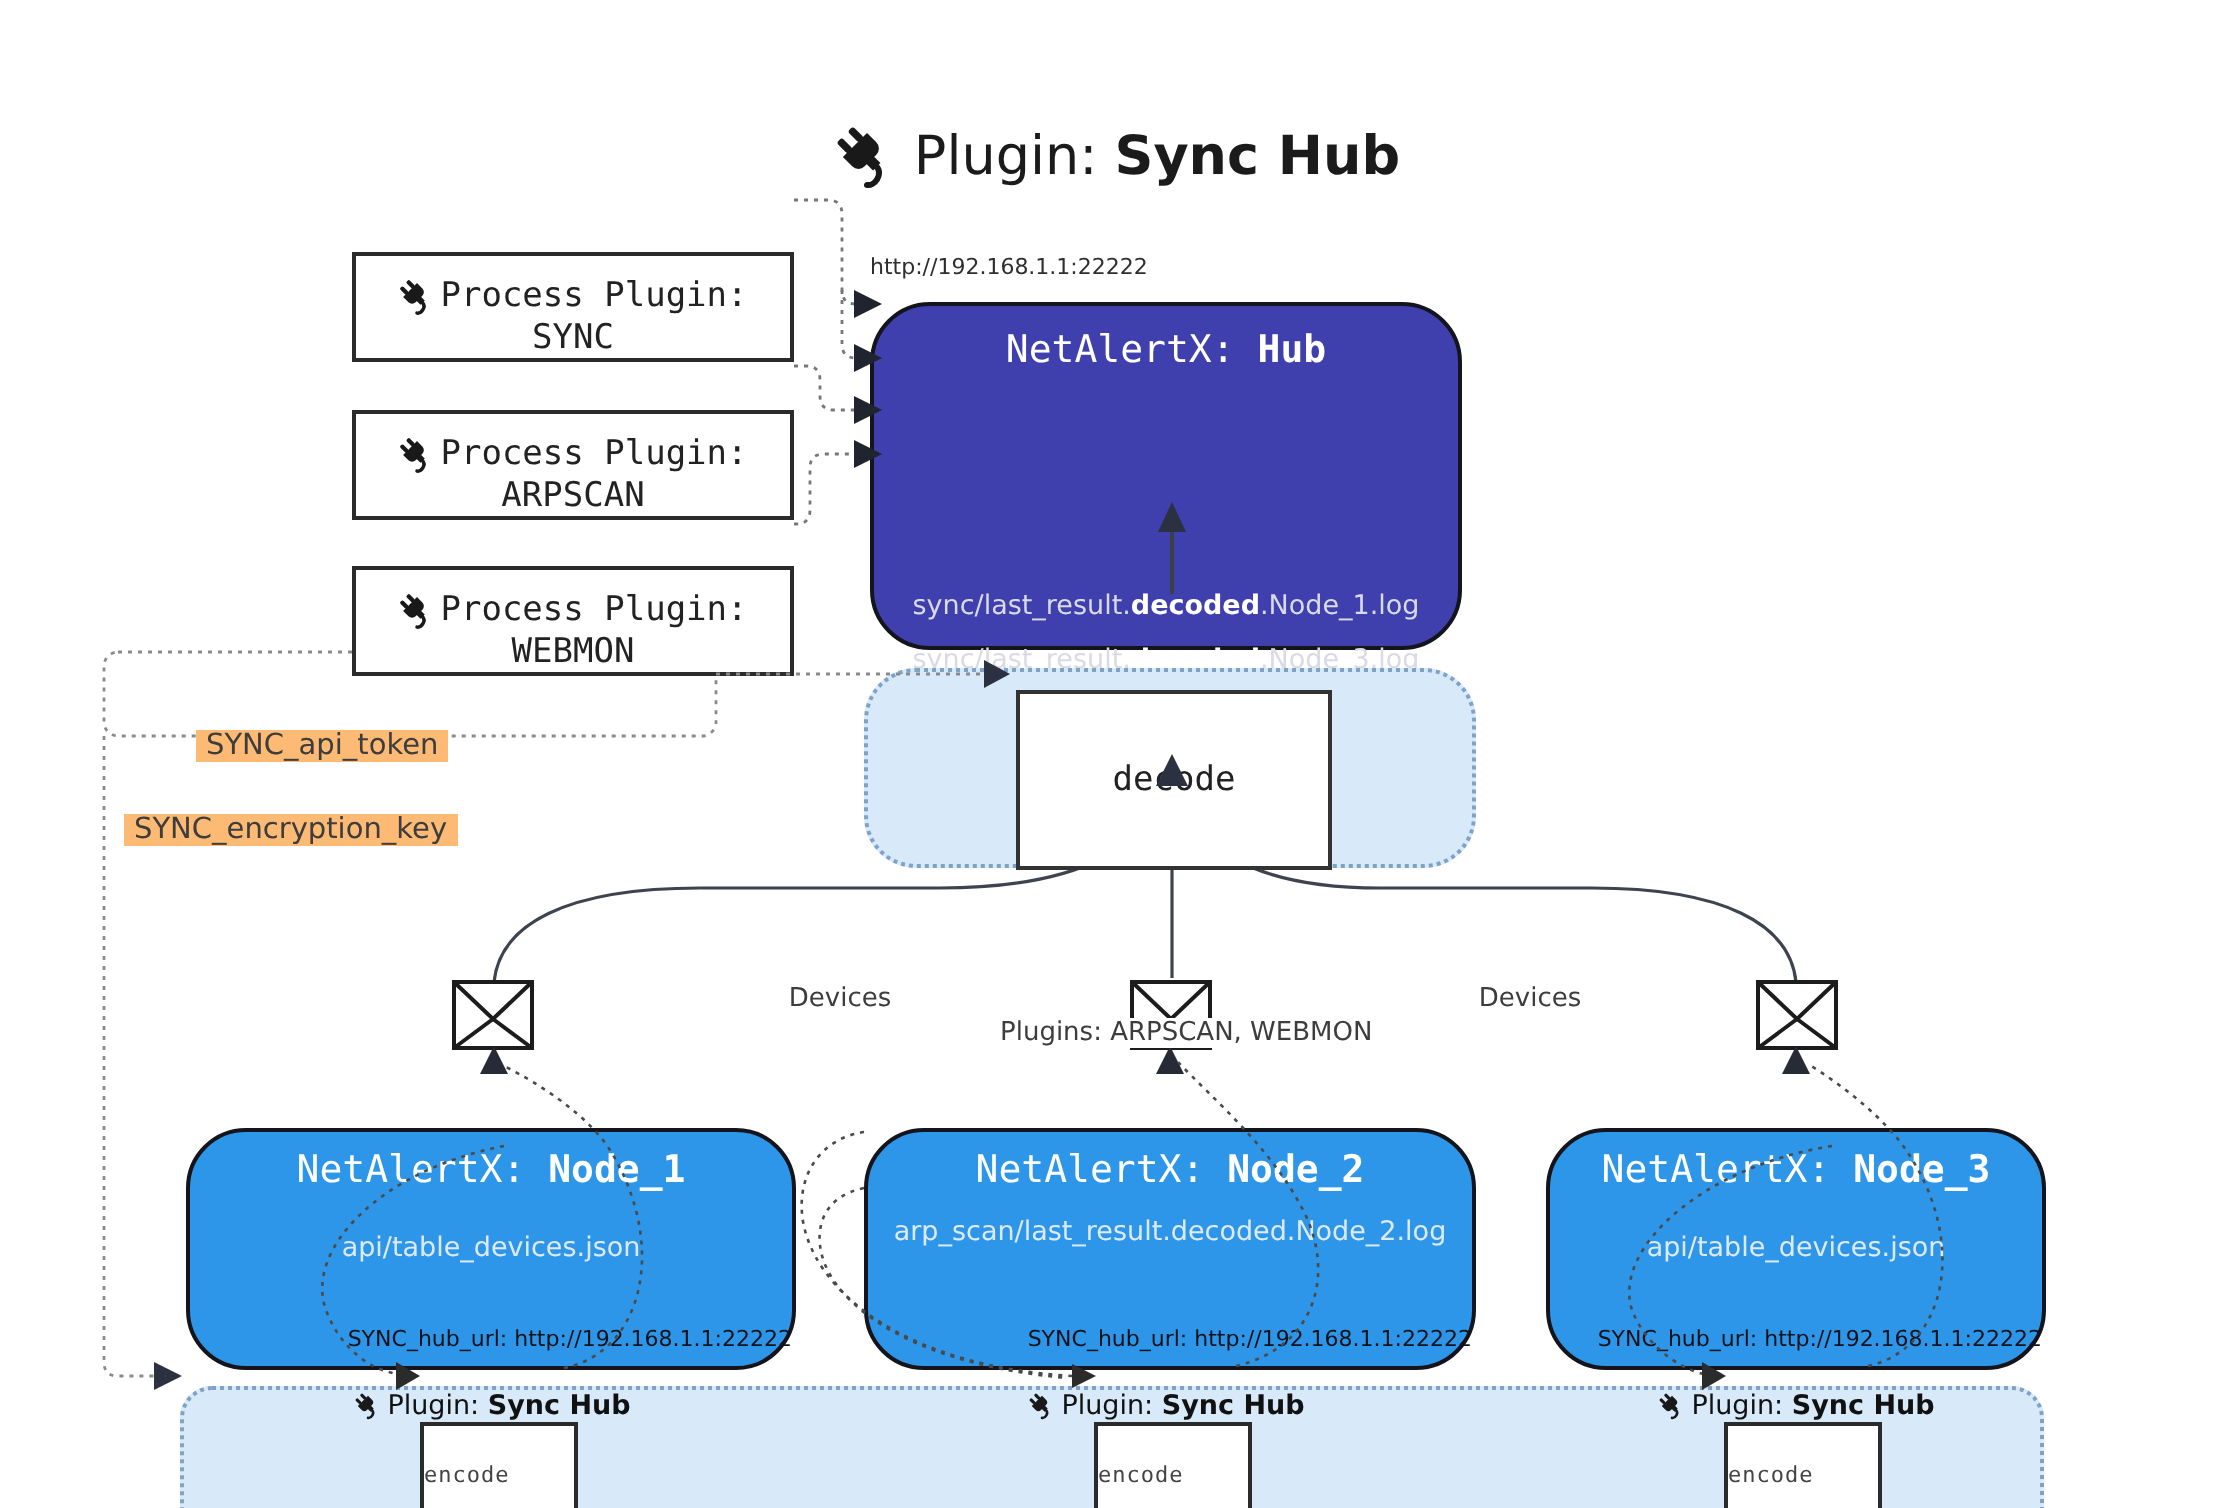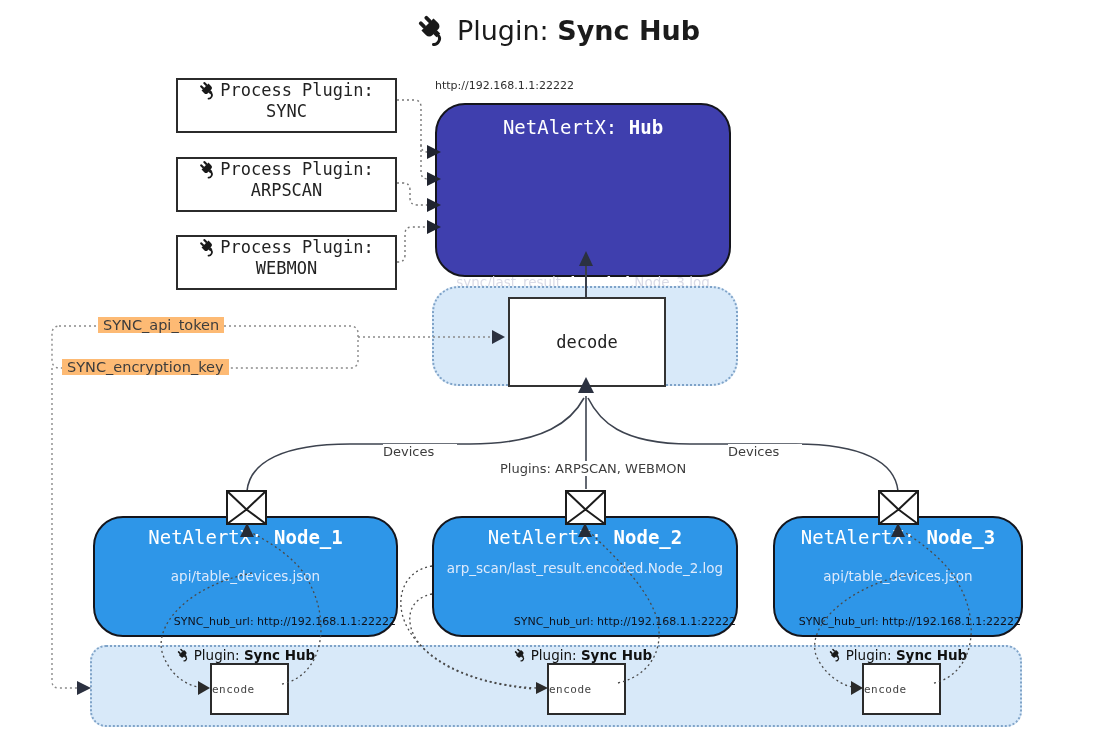--- a/index.html
+++ b/index.html
@@ -1,48 +1,48 @@
 <!DOCTYPE html>
 <html><head>
 <meta charset="utf-8">
 <style>
   html,body{margin:0;padding:0;background:#ffffff;}
   body{width:1117px;height:754px;position:relative;overflow:hidden;
        font-family:"DejaVu Sans", sans-serif;color:#1a1a1a;}
-  .abs{position:absolute;}
+  .abs{position:absolute;margin-top:48px;}
   svg.layer{position:absolute;left:0;top:0;width:1117px;height:754px;pointer-events:none;}
   #layerA{z-index:1;} #layerB{z-index:3;}
   .box{box-sizing:border-box;}
   
   .title-row{left:0;top:14px;width:1117px;display:flex;align-items:center;justify-content:center;gap:7px;z-index:2;}
   .title-row .t{font-size:27px;color:#1b1b1b;}
   .title-row b{font-weight:700;}
   .plug{display:inline-block;}
   
   .proc{left:176px;width:221px;height:55px;background:#fff;border:2px solid #2b2b2b;z-index:2;
         font-family:"DejaVu Sans Mono", monospace;font-size:17px;color:#222;
-        display:flex;flex-direction:column;align-items:center;justify-content:flex-start;gap:1px;}
+        display:flex;flex-direction:column;align-items:center;justify-content:flex-end;gap:1px;}
   .proc .l1{display:flex;align-items:center;gap:2px;}
   
   .hub-url{left:435px;top:79px;width:296px;font-size:11px;color:#2e2e2e;z-index:2;}
   .hub{left:435px;top:103px;width:296px;height:174px;background:#3f3fae;border:2.5px solid #14151c;
        border-radius:30px;z-index:2;}
   .hub-title{position:absolute;left:0;top:11px;width:100%;text-align:center;
        font-family:"DejaVu Sans Mono", monospace;font-size:19px;color:#ffffff;}
   .hub-log{position:absolute;left:0;width:100%;text-align:center;font-size:13.5px;color:#d9dae6;white-space:nowrap;}
   .hub-log b{color:#ffffff;font-weight:700;}
   
   .panel{background:#d8e9f9;border:2px dotted #7fa3c8;z-index:2;}
   .decode-panel{left:432px;top:286px;width:306px;height:100px;border-radius:26px;}
   .decode-box{left:508px;top:297px;width:158px;height:90px;background:#fff;border:2px solid #333;z-index:2;
        display:flex;align-items:center;justify-content:center;
        font-family:"DejaVu Sans Mono", monospace;font-size:17px;color:#222;}
   
   .wire-label{background:#fdba74;padding:0 5px;font-size:14.5px;color:#3d3d3d;z-index:4;white-space:nowrap;}
-  .edge-label{background:#fff;text-align:left;font-size:13px;color:#3d3d3d;z-index:4;white-space:nowrap;}
+  .edge-label{background:#fff;text-align:center;font-size:13px;color:#3d3d3d;z-index:4;white-space:nowrap;}
   
   .node{top:516px;height:121px;background:#2e96e8;border:2.5px solid #14151c;border-radius:30px;z-index:2;}
   .node-title{position:absolute;left:0;top:8px;width:100%;text-align:center;
        font-family:"DejaVu Sans Mono", monospace;font-size:19px;color:#ffffff;white-space:nowrap;}
   .node-file{position:absolute;left:0;width:100%;text-align:center;font-size:13.5px;color:#ddeafc;white-space:nowrap;}
   .node-url{position:absolute;left:0;bottom:7px;width:100%;text-align:right;font-size:11px;color:#10121a;white-space:nowrap;}
   
   .band{left:90px;top:645px;width:932px;height:82px;border-radius:16px;}
   .enc{top:663px;width:79px;height:52px;background:#fff;border:2px solid #2b2b2b;z-index:2;
        display:flex;align-items:center;justify-content:flex-start;
@@ -115,20 +115,21 @@
         <use href="#plug"></use>
       </svg>
       <span>Process Plugin:</span>
     </span>
   <span>WEBMON</span>
 </div>
 
 <div class="abs hub-url">http://192.168.1.1:22222</div>
 <div class="abs box hub">
   <div class="hub-title"><span>NetAlertX: </span><b>Hub</b></div>
+  <div class="hub-log" style="top:142px"><span>sync/last_result.</span><b>decoded</b><span>.Node_1.log</span></div>
   <div class="hub-log" style="top:169px"><span>sync/last_result.</span><b>decoded</b><span>.Node_3.log</span></div>
   <div class="hub-log" style="top:195px"><span>arp_scan/last_result.</span><b>decoded</b><span>.Node_2.log</span></div>
   <div class="hub-log" style="top:216px"><span>webmon/last_result.</span><b>decoded</b><span>.Node_2.log</span></div>
 </div>
 
 <div class="abs box panel decode-panel"></div>
 <div class="abs box decode-box">
     <span>decode</span>
   </div>
 
@@ -139,21 +140,21 @@
 <div class="abs edge-label" style="left:728px;top:444px;width:74px">Devices</div>
 <div class="abs edge-label" style="left:500px;top:461px;width:172px">Plugins: ARPSCAN, WEBMON</div>
 
 <div class="abs box node" style="left:93px;width:305px">
   <div class="node-title"><span>NetAlertX: </span><b>Node_1</b></div>
   <div class="node-file" style="top:50px">api/table_devices.json</div>
   <div class="node-url">SYNC_hub_url: http://192.168.1.1:22222</div>
 </div>
 <div class="abs box node" style="left:432px;width:306px">
   <div class="node-title"><span>NetAlertX: </span><b>Node_2</b></div>
-  <div class="node-file" style="top:42px">arp_scan/last_result.encoded.Node_2.log</div>
+  <div class="node-file" style="top:42px">arp_scan/last_result.decoded.Node_2.log</div>
   <div class="node-url">SYNC_hub_url: http://192.168.1.1:22222</div>
 </div>
 <div class="abs box node" style="left:773px;width:250px">
   <div class="node-title"><span>NetAlertX: </span><b>Node_3</b></div>
   <div class="node-file" style="top:50px">api/table_devices.json</div>
   <div class="node-url">SYNC_hub_url: http://192.168.1.1:22222</div>
 </div>
 
 <div class="abs box panel band"></div>
 <div class="abs enc-label" style="left:166px">

